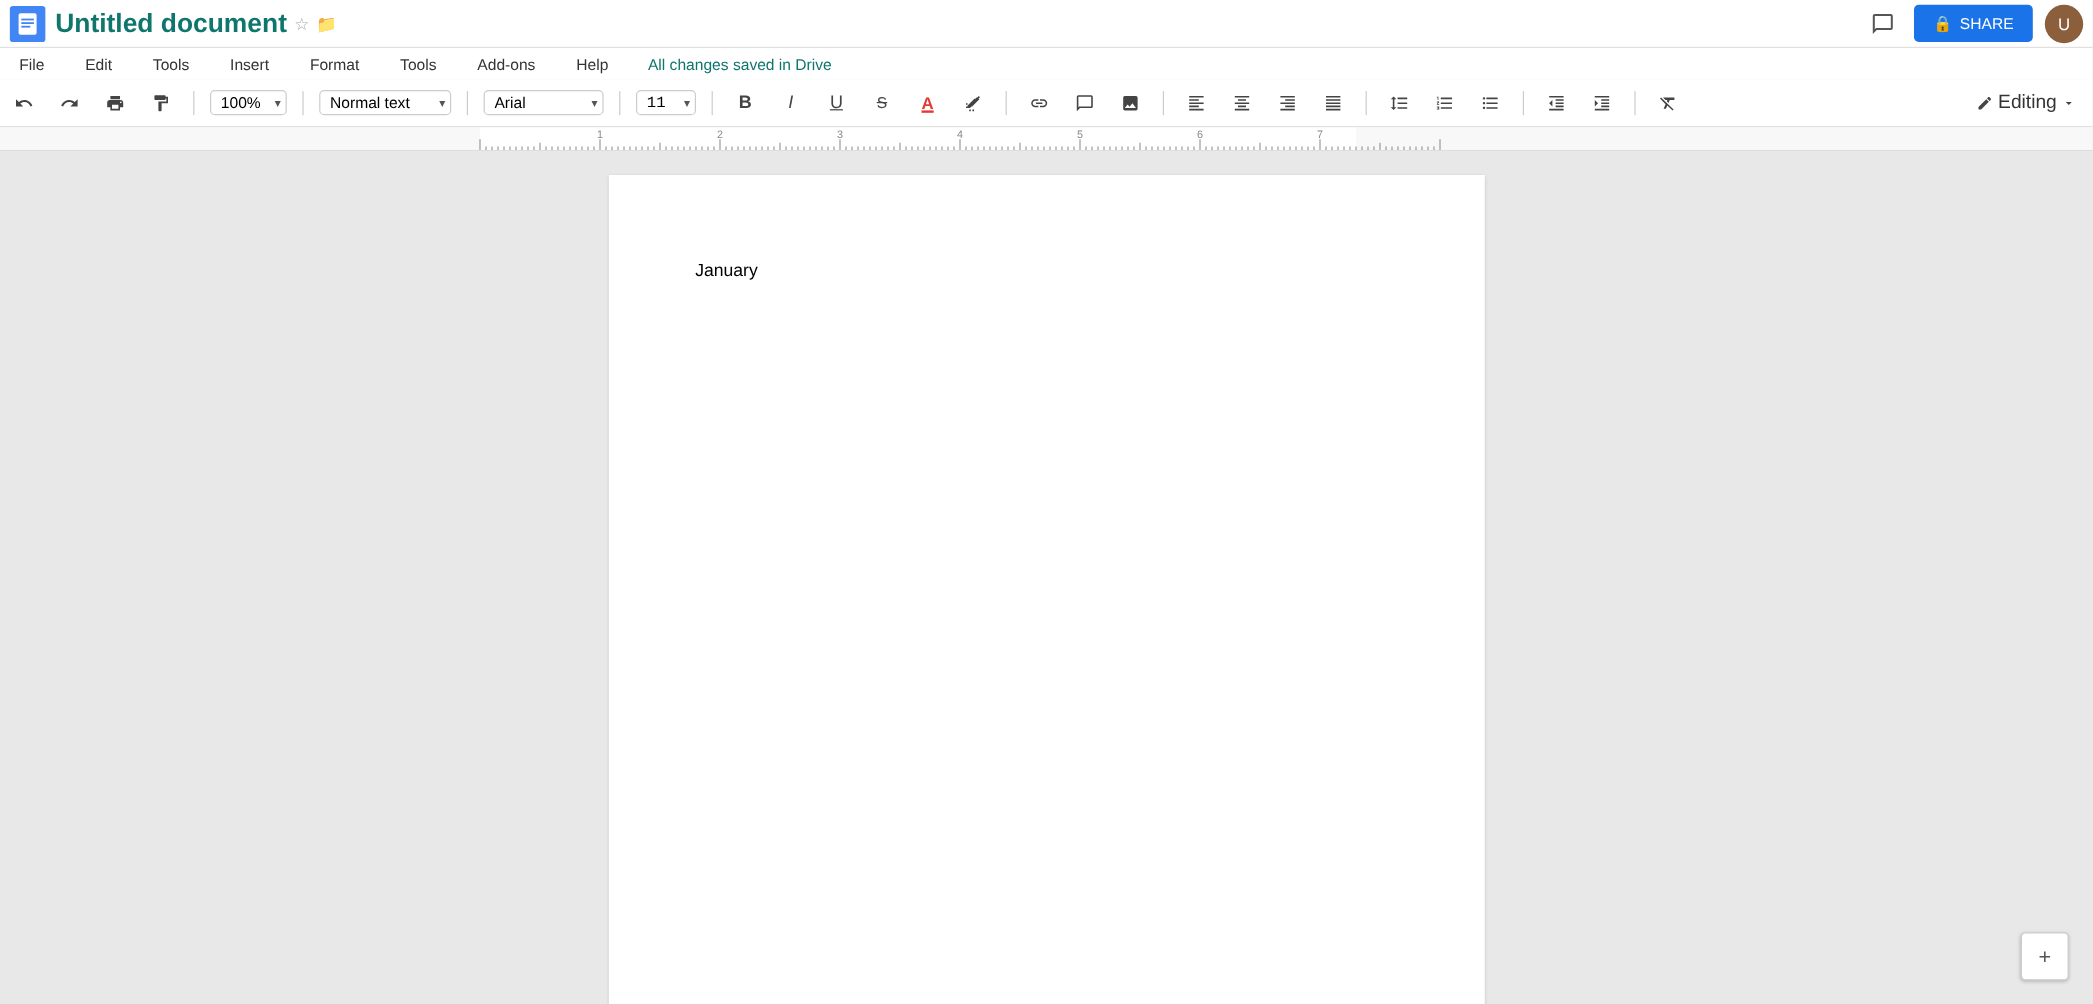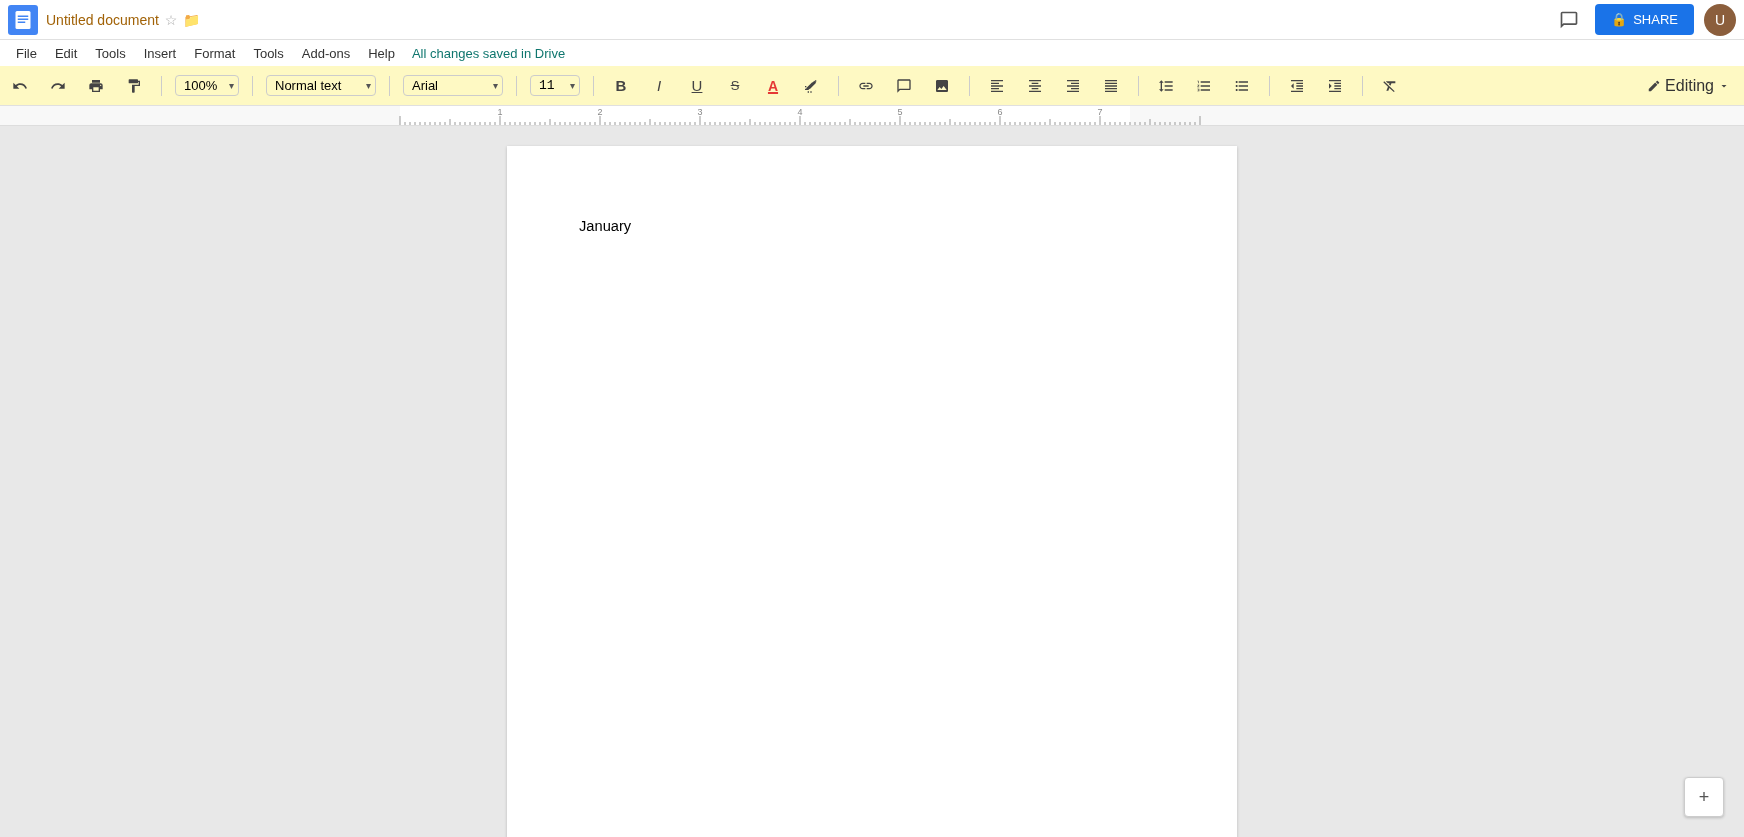--- a/index.html
+++ b/index.html
@@ -24,23 +24,23 @@
       display: flex;
       flex-direction: column;
       flex: 1;
     }
     #doc-title-row {
       display: flex;
       align-items: center;
       gap: 6px;
     }
     #doc-title {
-      font-size: 14px;
-      color: #a16207;
-      font-weight: 400;
+      font-size: 22px;
+      color: #0f766e;
+      font-weight: 700;
     }
     .title-icon {
       color: #aaa;
       font-size: 14px;
       cursor: pointer;
     }
     #title-bar-right {
       display: flex;
       align-items: center;
       gap: 10px;
@@ -80,41 +80,41 @@
       cursor: pointer;
     }
 
     
     #menu-bar {
       display: flex;
       align-items: center;
       height: 26px;
       background: #fff;
       padding: 0 8px;
-      gap: 2px;
+      gap: 18px;
     }
     .menu-item {
       padding: 3px 8px;
       font-size: 13px;
       color: #333;
       cursor: pointer;
       border-radius: 3px;
     }
     #save-status {
       margin-left: 7px;
       font-size: 13px;
       color: #0f766e;
     }
 
     
     #toolbar {
       display: flex;
       align-items: center;
       height: 40px;
-      background: #fef9c3;
+      background: #ffffff;
       padding: 0 6px;
       border-bottom: 1px solid #e0e0e0;
       gap: 10px;
     }
     .toolbar-btn {
       width: 28px;
       height: 28px;
       display: flex;
       align-items: center;
       justify-content: center;

